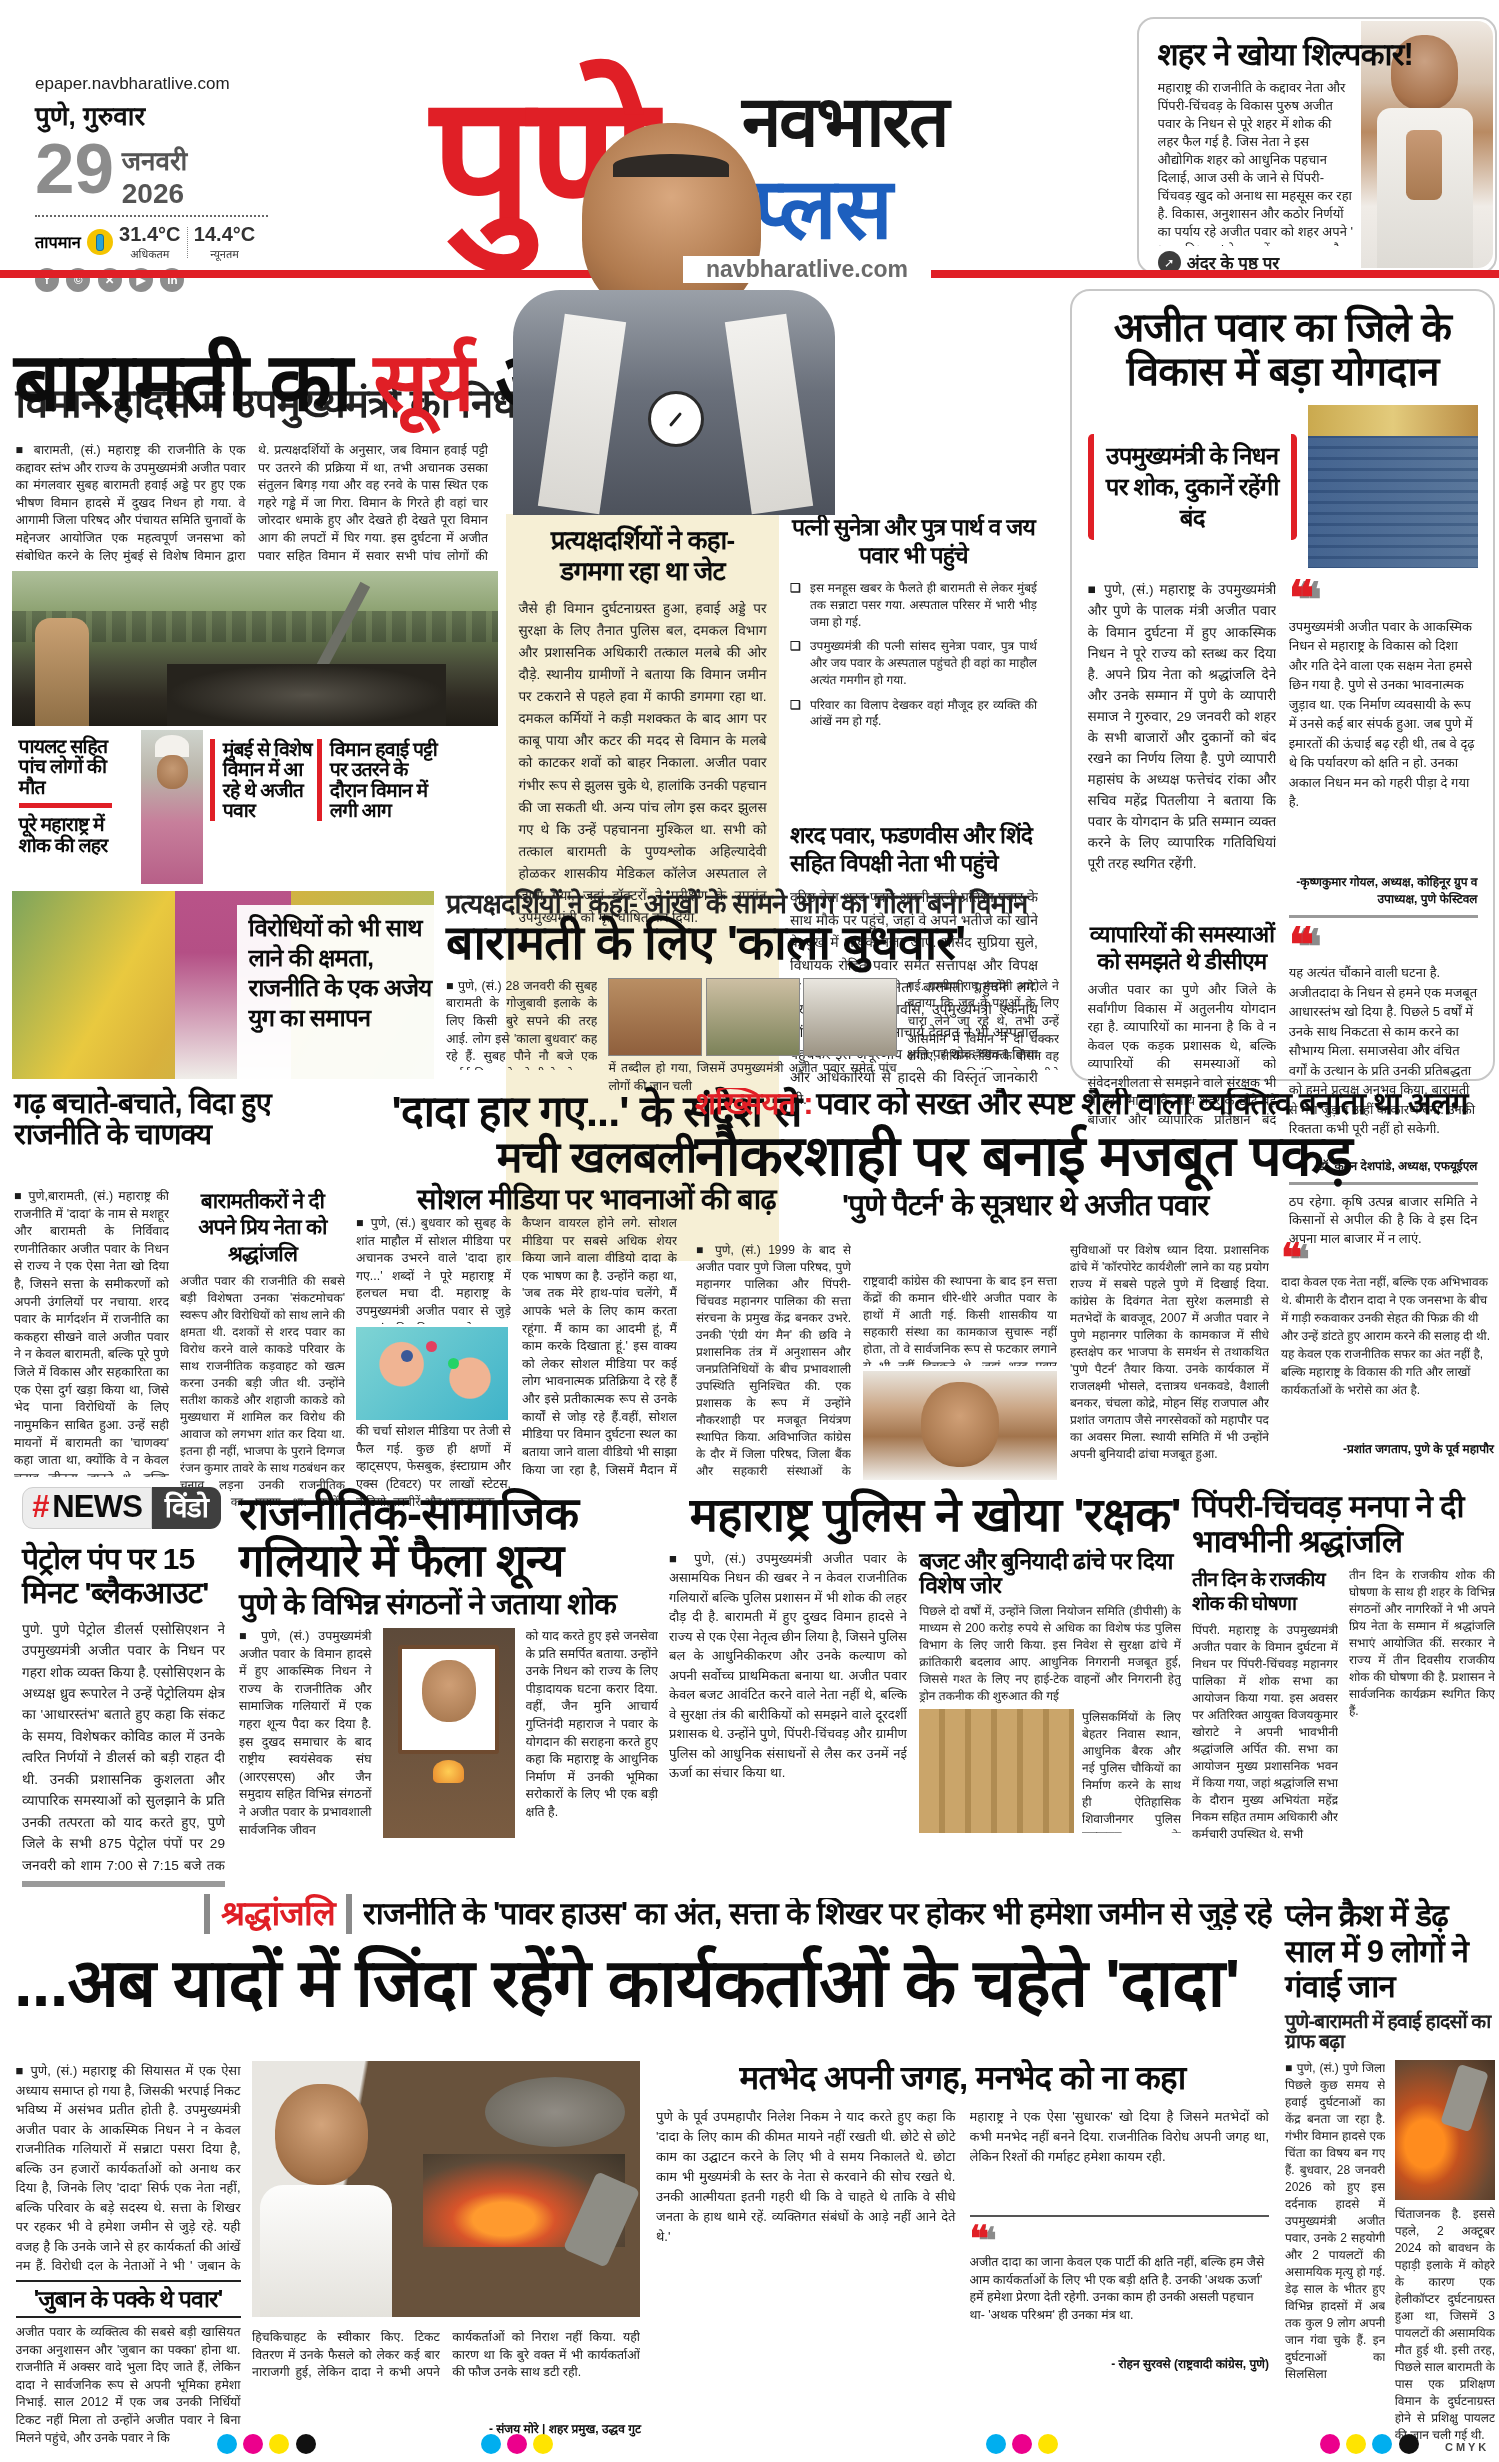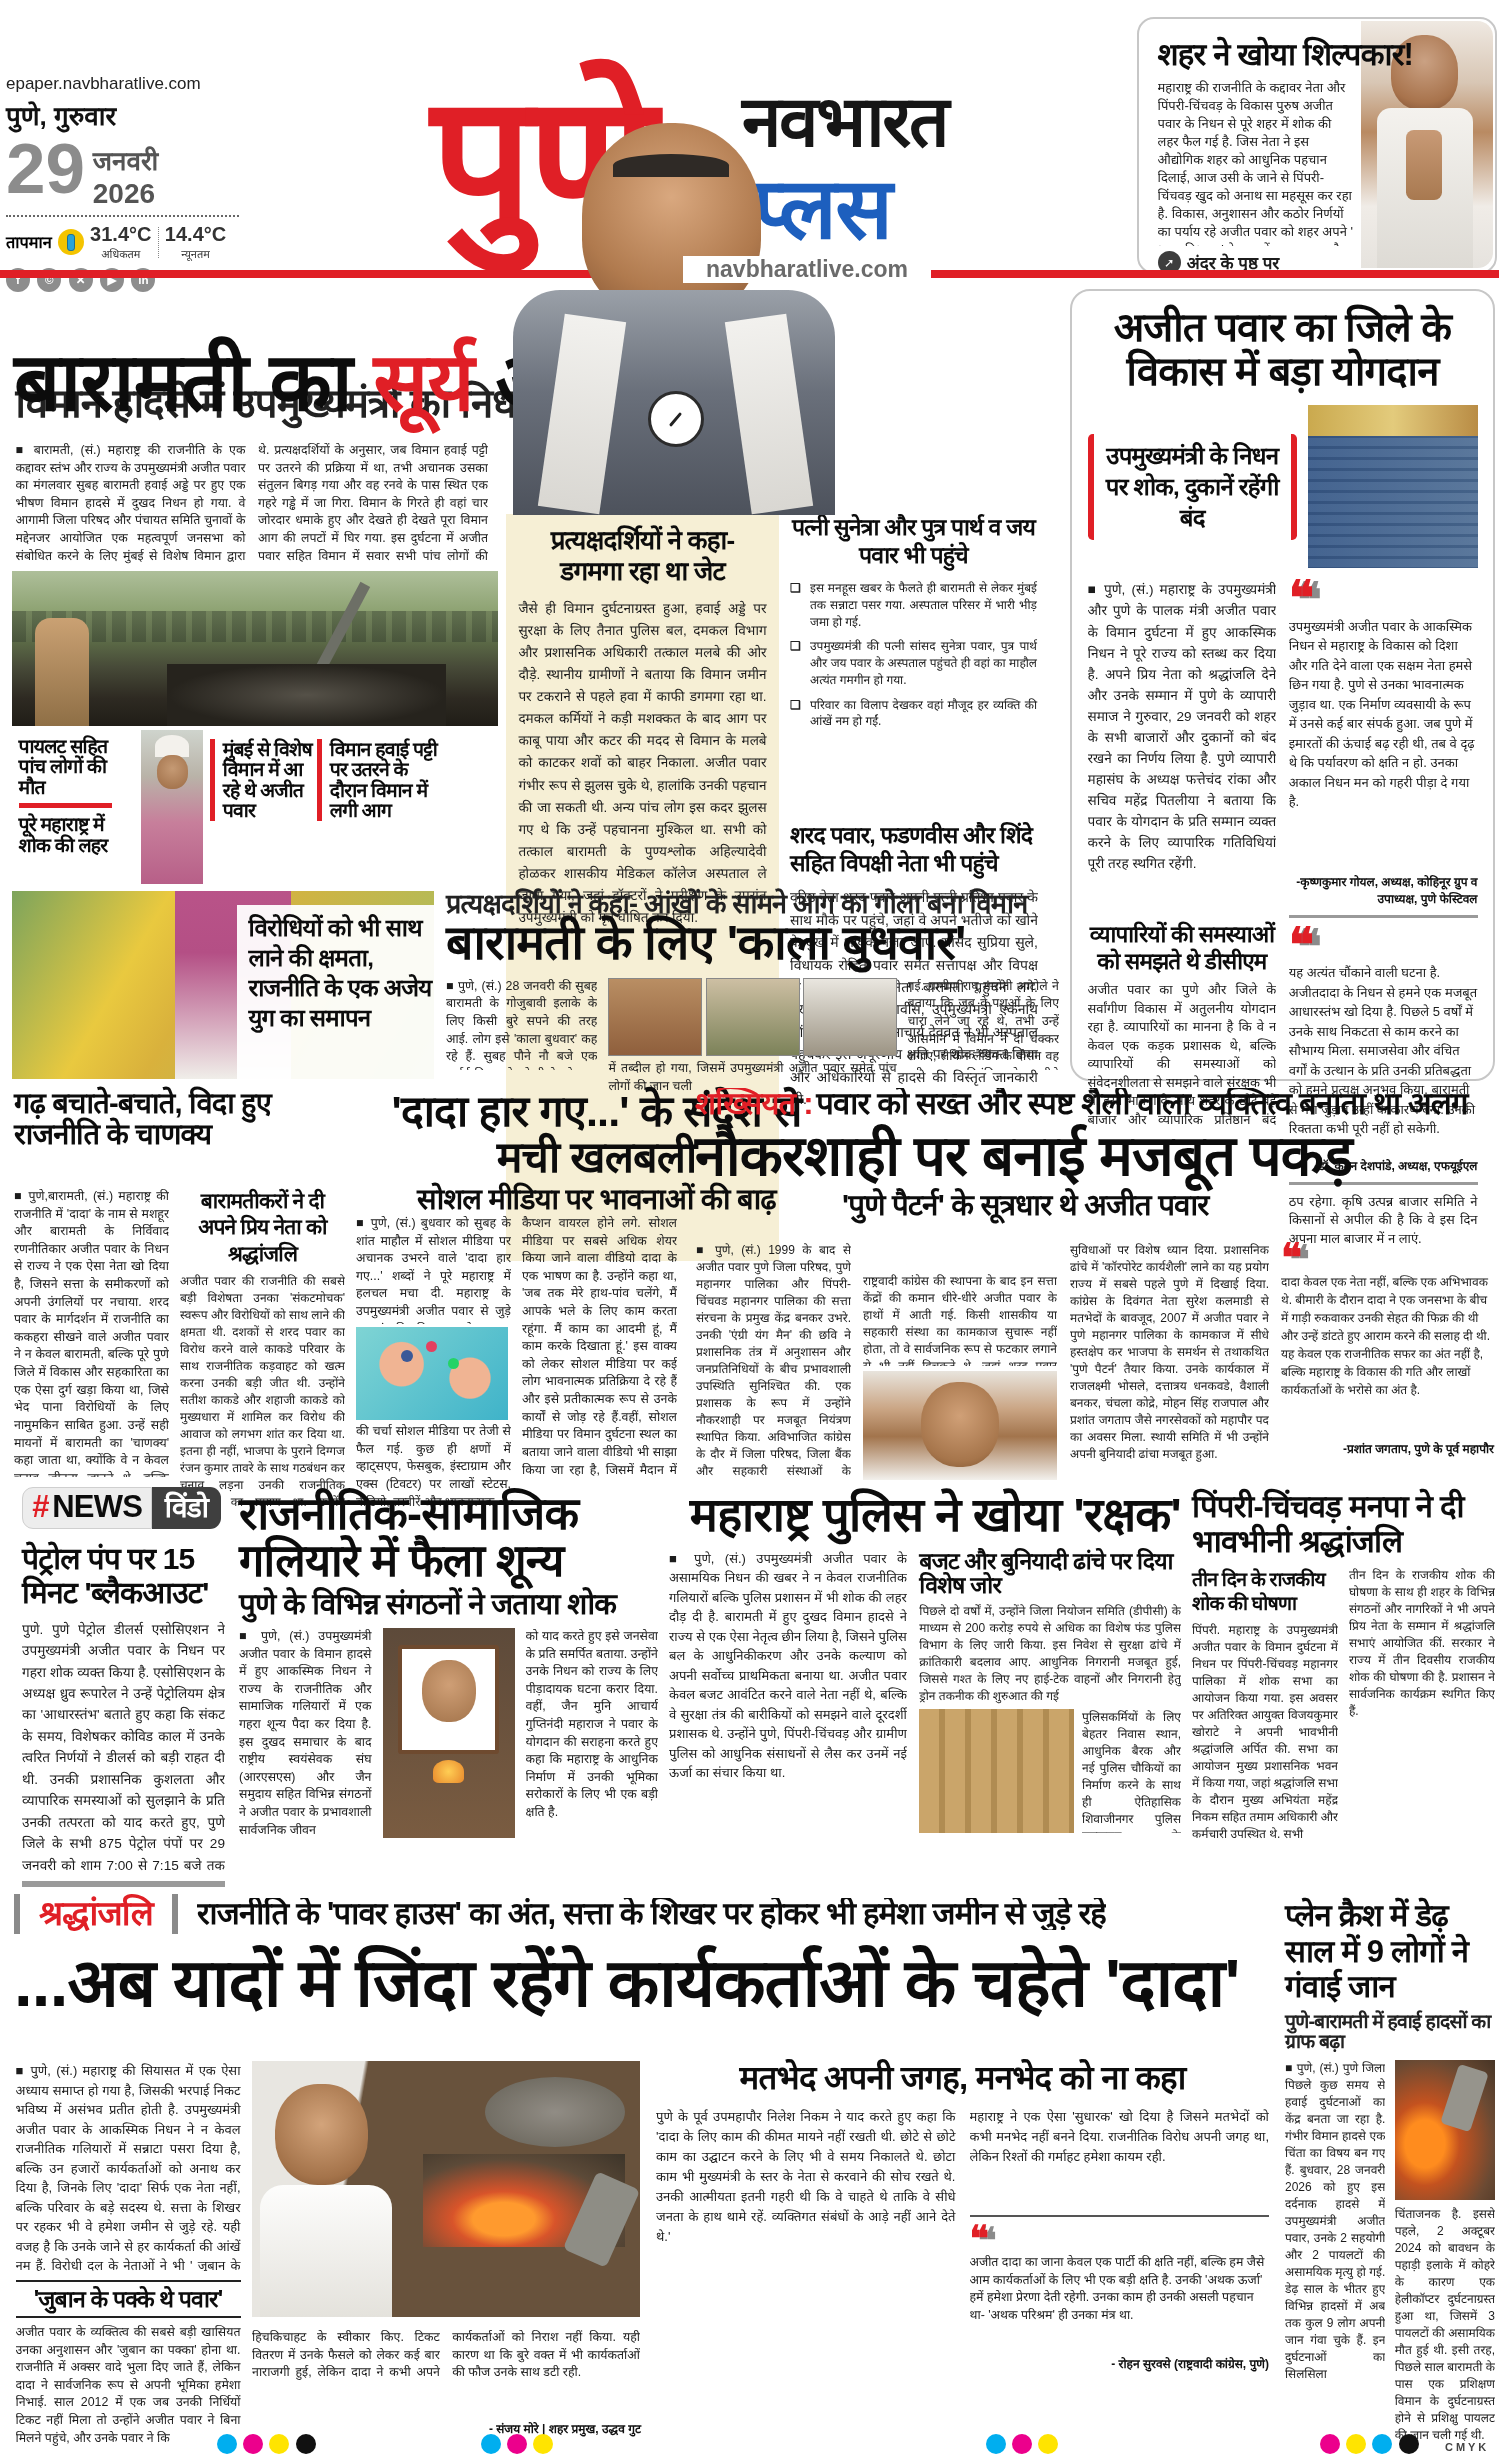--- a/index.html
+++ b/index.html
@@ -21,21 +21,21 @@
   .pullbar{border-left:6.2px solid #e01f26;border-right:6.2px solid #e01f26;border-radius:4.7px;}
   .witness{width:92px;height:76px;border:0.8px solid #888;}
   .chk{font-size:12px;line-height:1.4;text-align:justify;color:#1c1c1c;margin-bottom:7.8px;position:relative;padding-left:20px;}
   .chk::before{content:"❑";position:absolute;left:0;top:0;font-weight:700;color:#222;}
 </style>
 </head>
 <body>
 
 <div id="page">
 
-  <div class="abs" style="left:6px;top:74px;width:264px;">
+  <div class="abs" style="left:35px;top:74px;width:264px;">
     <div style="font-size:17px;color:#222;">epaper.navbharatlive.com</div>
     <div style="font-size:26px;font-weight:700;color:#111;margin-top:3.1px;">पुणे, गुरुवार</div>
     <div style="display:flex;align-items:flex-start;gap:7.8px;margin-top:1.6px;">
       <div style="font-size:71px;font-weight:700;color:#8c8c8c;line-height:.95;">29</div>
       <div style="padding-top:7.8px;">
         <div style="font-size:26px;font-weight:700;color:#555;">जनवरी</div>
         <div style="font-size:28px;font-weight:700;color:#555;">2026</div>
       </div>
     </div>
     <div style="border-bottom:2.3px dotted #666;width:233px;margin:4.7px 0 6.2px;"></div>
@@ -305,21 +305,21 @@
     <div style="display:flex;gap:11px;margin-top:7.8px;">
       <div style="flex:1;">
         <div class="hd" style="font-size:19.4px;line-height:1.25;margin-bottom:6.2px;">तीन दिन के राजकीय शोक की घोषणा</div>
         <div class="bt" style="height:256px;font-size:12px;">पिंपरी. महाराष्ट्र के उपमुख्यमंत्री अजीत पवार के विमान दुर्घटना में निधन पर पिंपरी-चिंचवड़ महानगर पालिका में शोक सभा का आयोजन किया गया. इस अवसर पर अतिरिक्त आयुक्त विजयकुमार खोराटे ने अपनी भावभीनी श्रद्धांजलि अर्पित की. सभा का आयोजन मुख्य प्रशासनिक भवन में किया गया, जहां श्रद्धांजलि सभा के दौरान मुख्य अभियंता महेंद्र निकम सहित तमाम अधिकारी और कर्मचारी उपस्थित थे. सभी</div>
       </div>
       <div class="bt" style="flex:1;height:311px;font-size:12px;">तीन दिन के राजकीय शोक की घोषणा के साथ ही शहर के विभिन्न संगठनों और नागरिकों ने भी अपने प्रिय नेता के सम्मान में श्रद्धांजलि सभाएं आयोजित कीं. सरकार ने राज्य में तीन दिवसीय राजकीय शोक की घोषणा की है. प्रशासन ने सार्वजनिक कार्यक्रम स्थगित किए हैं.</div>
     </div>
   </div>
 
   <div class="abs" style="left:14px;top:1894px;width:1258px;">
-    <div style="display:flex;align-items:center;gap:19px;">
+    <div style="display:flex;align-items:center;gap:11px;justify-content:flex-end;">
       <span style="border-left:6.2px solid #8a8a8a;height:40px;"></span>
       <span class="hd red" style="font-size:34px;">श्रद्धांजलि</span>
       <span style="border-left:6.2px solid #8a8a8a;height:40px;"></span>
       <span class="hd" style="font-size:31px;white-space:nowrap;overflow:hidden;max-width:1087px;">राजनीति के 'पावर हाउस' का अंत, सत्ता के शिखर पर होकर भी हमेशा जमीन से जुड़े रहे</span>
     </div>
     <div class="hd" style="font-size:67px;margin-top:14px;white-space:nowrap;">...अब यादों में जिंदा रहेंगे कार्यकर्ताओं के चहेते 'दादा'</div>
   </div>
 
   <div class="abs" style="left:15.5px;top:2061px;width:225px;">
     <div class="bt" style="height:210px;font-size:13px;line-height:1.5;">■ पुणे, (सं.) महाराष्ट्र की सियासत में एक ऐसा अध्याय समाप्त हो गया है, जिसकी भरपाई निकट भविष्य में असंभव प्रतीत होती है. उपमुख्यमंत्री अजीत पवार के आकस्मिक निधन ने न केवल राजनीतिक गलियारों में सन्नाटा पसरा दिया है, बल्कि उन हजारों कार्यकर्ताओं को अनाथ कर दिया है, जिनके लिए 'दादा' सिर्फ एक नेता नहीं, बल्कि परिवार के बड़े सदस्य थे. सत्ता के शिखर पर रहकर भी वे हमेशा जमीन से जुड़े रहे. यही वजह है कि उनके जाने से हर कार्यकर्ता की आंखें नम हैं. विरोधी दल के नेताओं ने भी ' जुबान के पक्के थे पवार ' कहकर उन्हें याद किया.</div>

